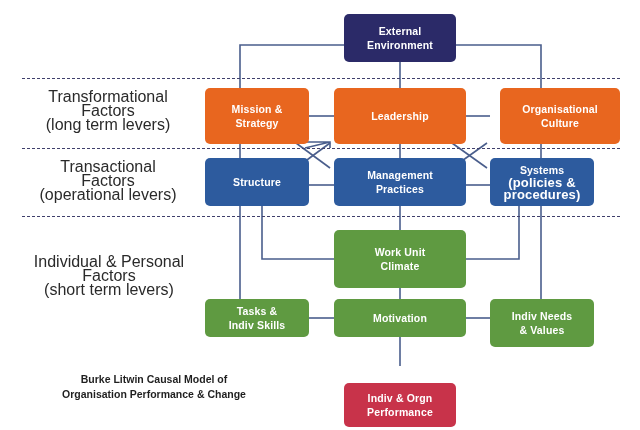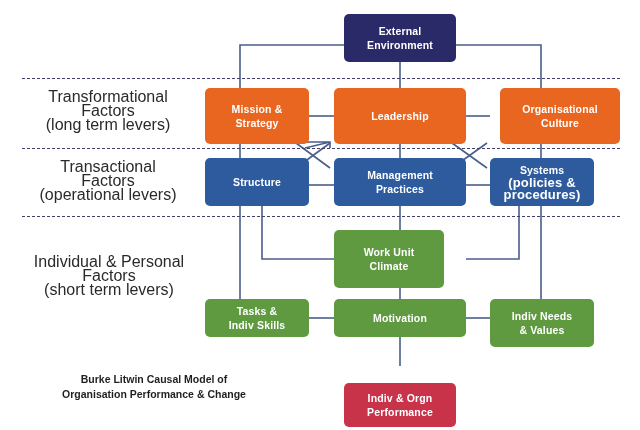--- a/index.html
+++ b/index.html
@@ -189,21 +189,21 @@
   </div>
 
   <div class="node blue" style="left:490px;top:158px;width:104px;height:48px;">
     <div>
       <span>Systems</span>
       <span class="sub">(policies &amp;</span>
       <span class="sub">procedures)</span>
     </div>
   </div>
 
-  <div class="node green" style="left:334px;top:230px;width:110px;height:58px;">
+  <div class="node green" style="left:334px;top:230px;width:132px;height:58px;">
     <div>
       <span>Work Unit</span><br>
       <span>Climate</span>
     </div>
   </div>
 
   <div class="node green" style="left:205px;top:299px;width:104px;height:38px;">
     <div>
       <span>Tasks &amp;</span><br>
       <span>Indiv Skills</span>

